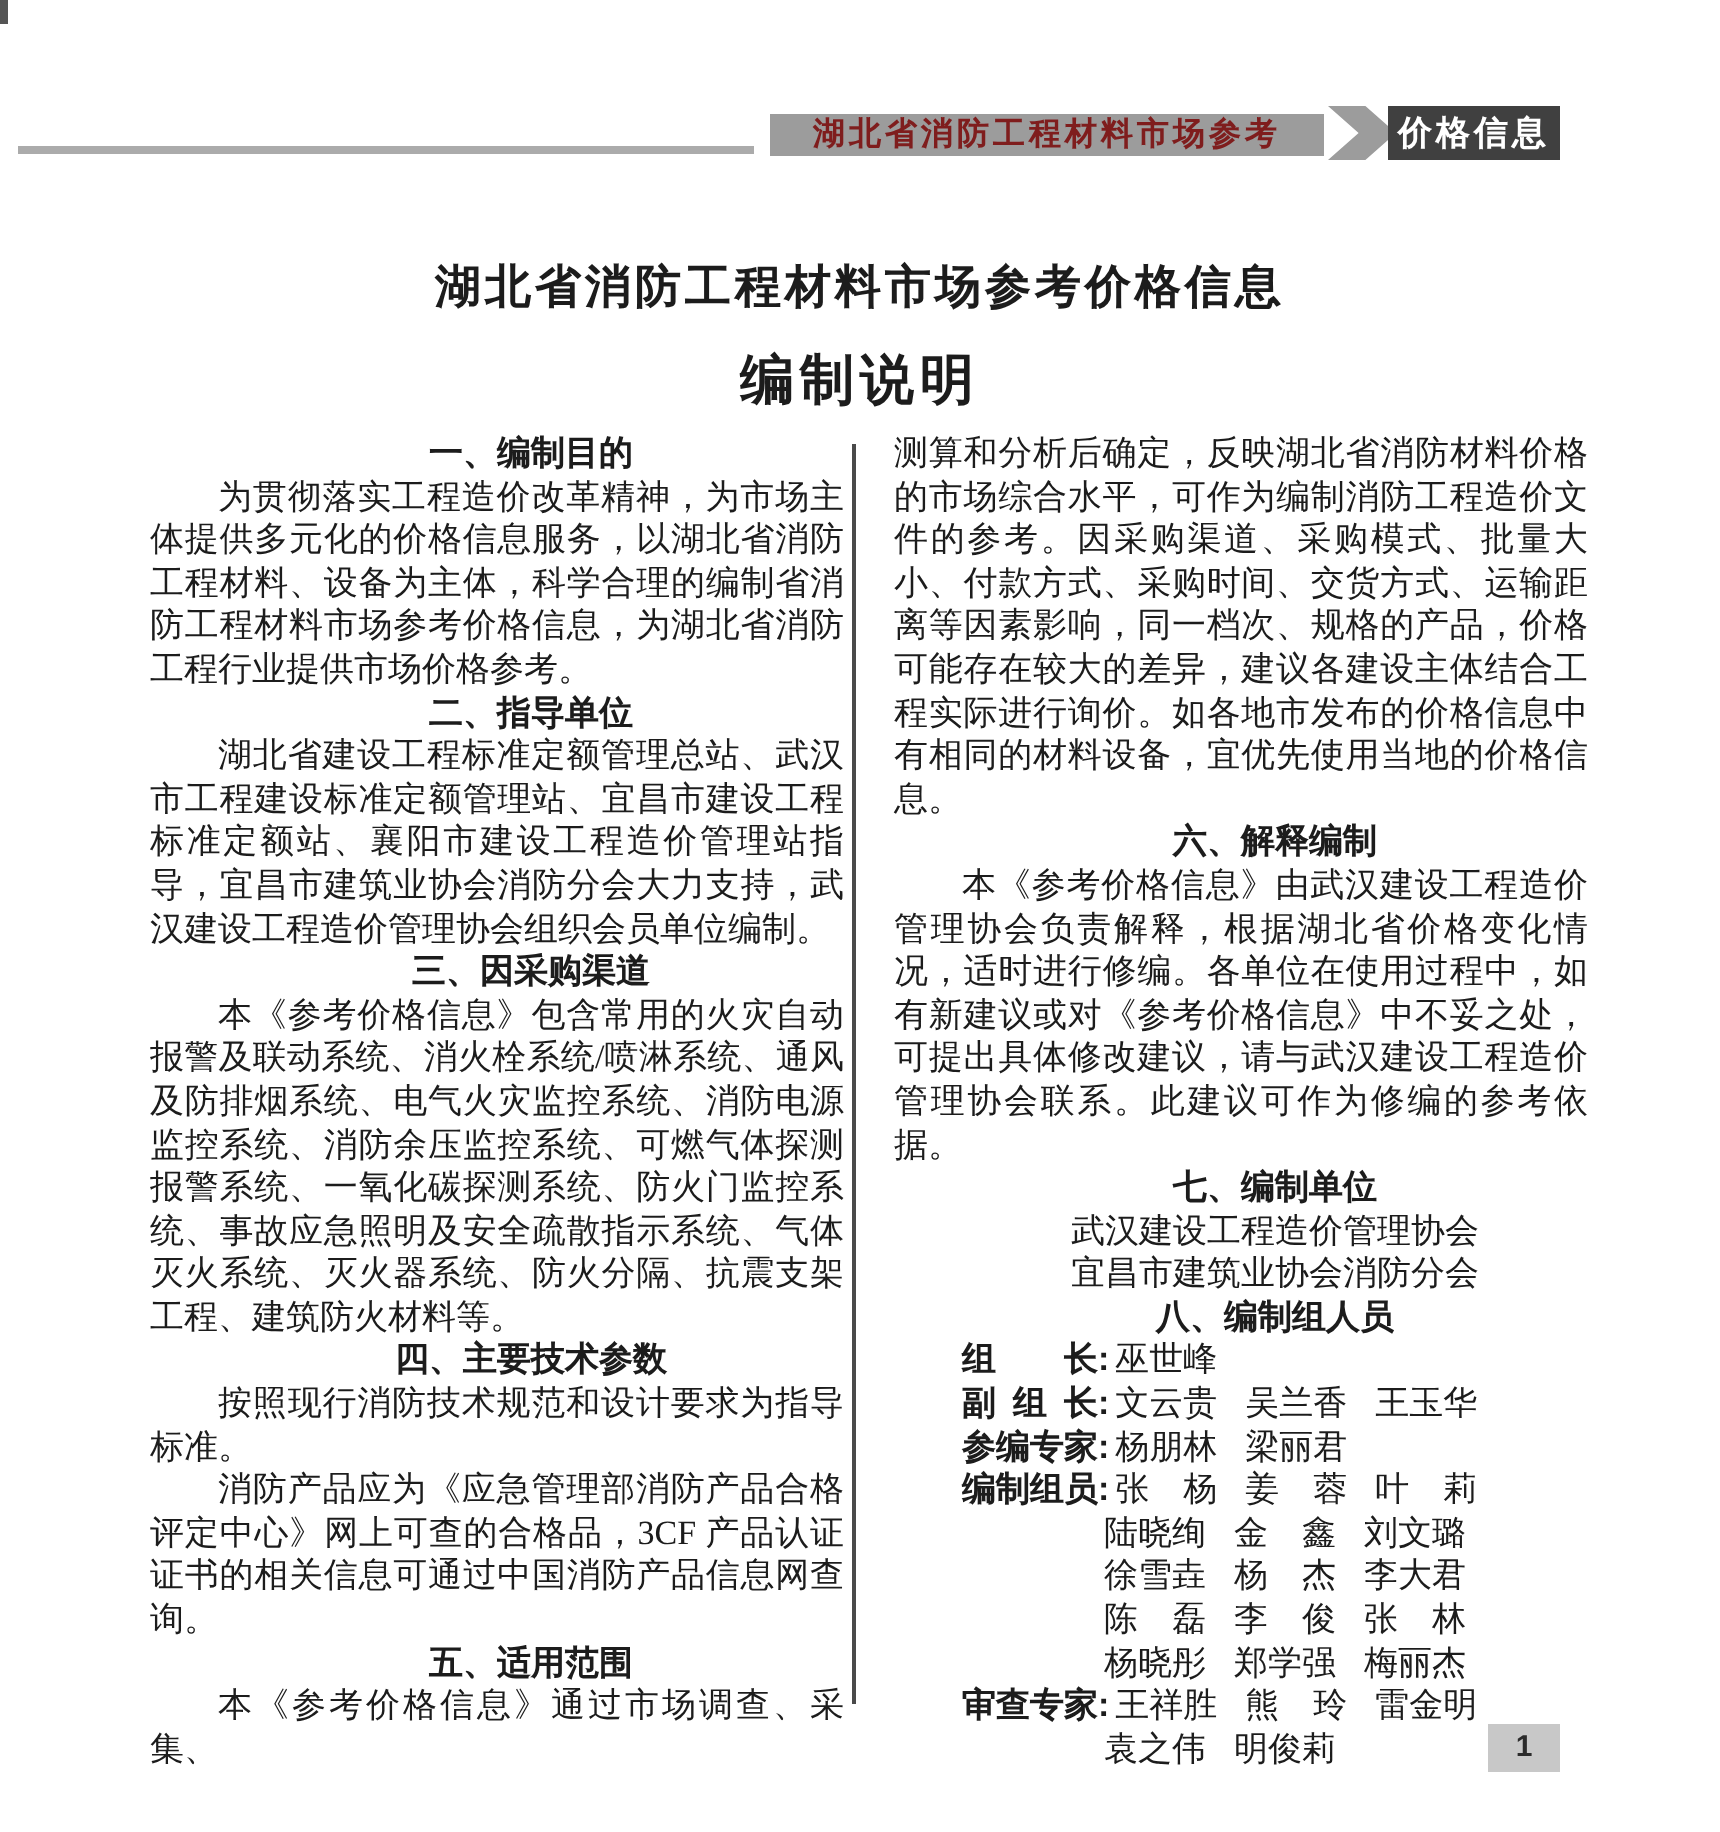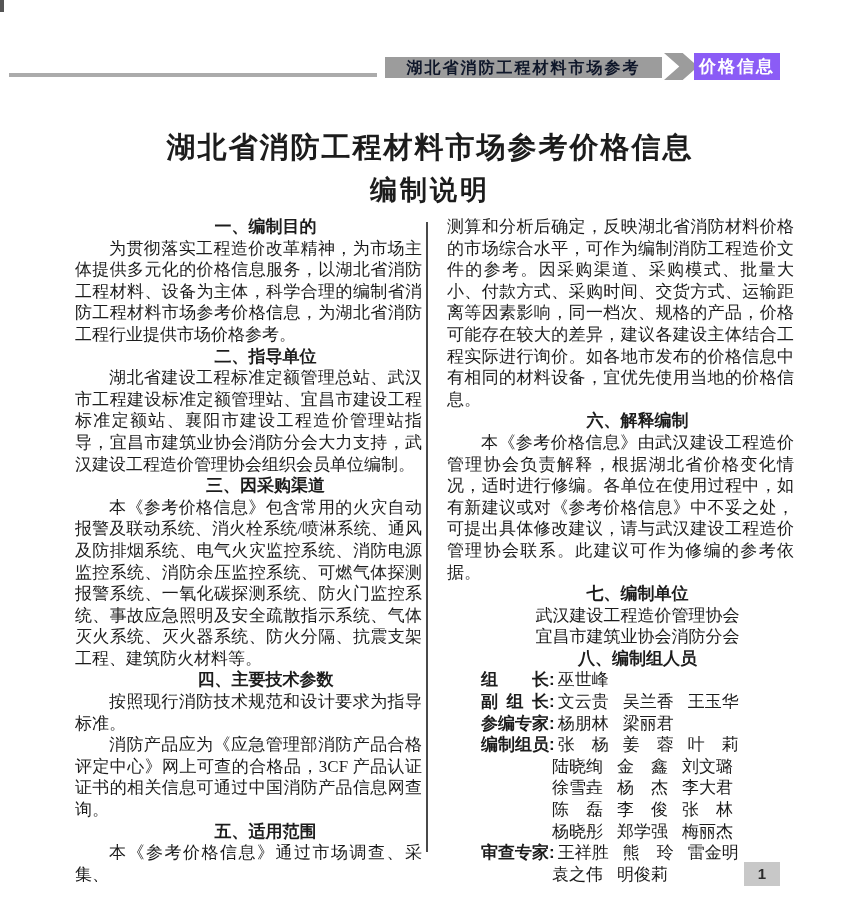--- a/index.html
+++ b/index.html
@@ -10,39 +10,39 @@
   }
   .page { position:absolute; inset:0; background:#fff; overflow:hidden; }
 
   
   .corner-mark { position:absolute; left:0; top:0; width:4px; height:12px; background:#555; }
 
   
   .header-rule { position:absolute; left:9px; top:73px; width:368px; height:4px; background:#ababab; }
   .tab-light {
     position:absolute; left:385px; top:57px; width:277px; height:21px;
-    background:#9c9c9c; color:#0f172a; font-family:"Liberation Sans", sans-serif;
+    background:#9c9c9c; color:#7f1d1d; font-family:"Liberation Sans", sans-serif;
     font-weight:bold; font-size:16px; line-height:21px; text-align:center; letter-spacing:2px;
     white-space:nowrap;
   }
   .tab-chevron {
     position:absolute; left:664px; top:53px; width:34px; height:27px; background:#9c9c9c;
     clip-path:polygon(0 0, 55% 0, 100% 50%, 55% 100%, 0 100%, 45% 50%);
   }
   .tab-dark {
     position:absolute; left:694px; top:53px; width:86px; height:27px;
-    background:#8b5cf6; color:#fff; font-family:"Liberation Sans", sans-serif;
+    background:#404040; color:#fff; font-family:"Liberation Sans", sans-serif;
     font-weight:bold; font-size:17px; line-height:27px; text-align:center; letter-spacing:2px;
     white-space:nowrap;
   }
 
   
   .title1 {
     position:absolute; left:0; top:128px; width:860px; text-align:center;
-    font-size:29px; font-weight:bold; letter-spacing:2px;
+    font-size:23px; font-weight:bold; letter-spacing:2px;
     font-family:"Liberation Serif", serif;
   }
   .title2 {
     position:absolute; left:0; top:172px; width:860px; text-align:center;
     font-size:27px; font-weight:bold; letter-spacing:3px;
     font-family:"Liberation Serif", serif;
   }
 
   
   .col {

